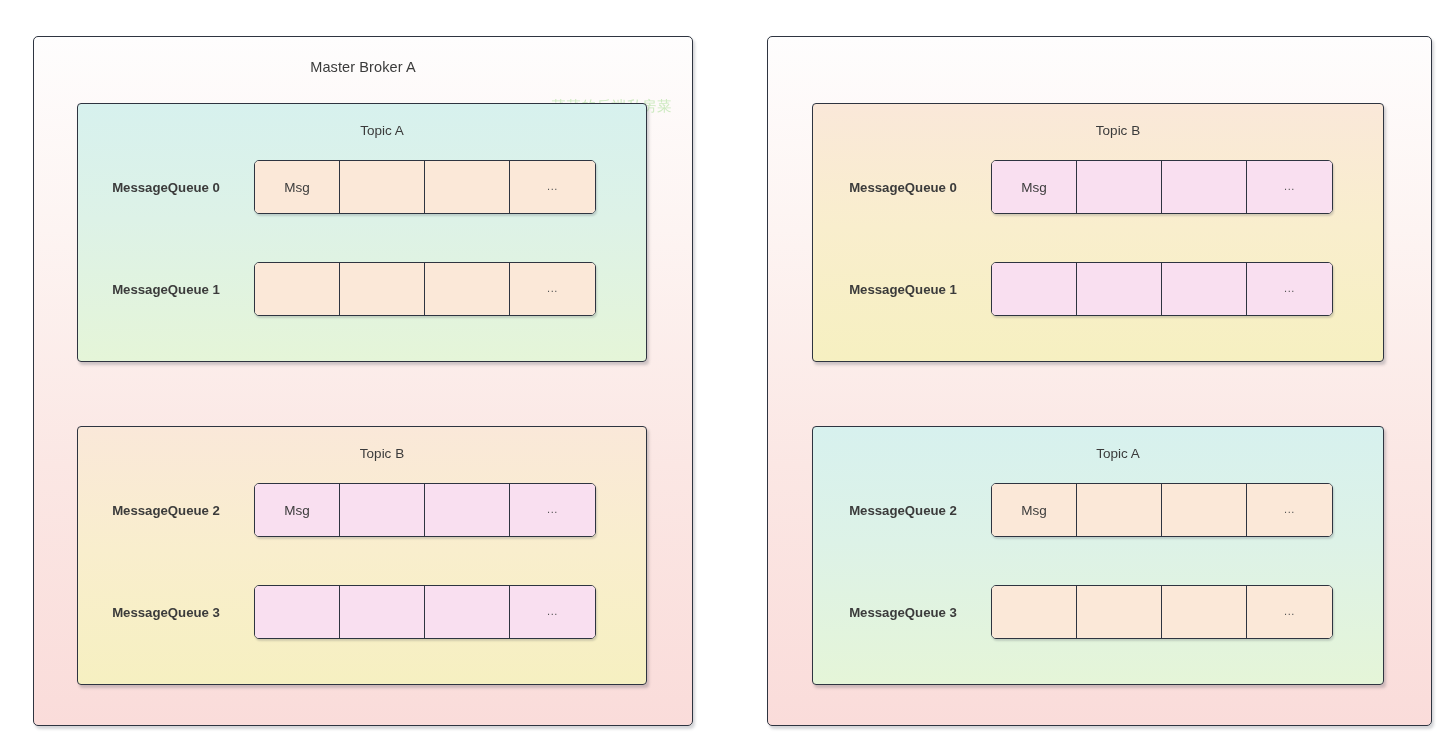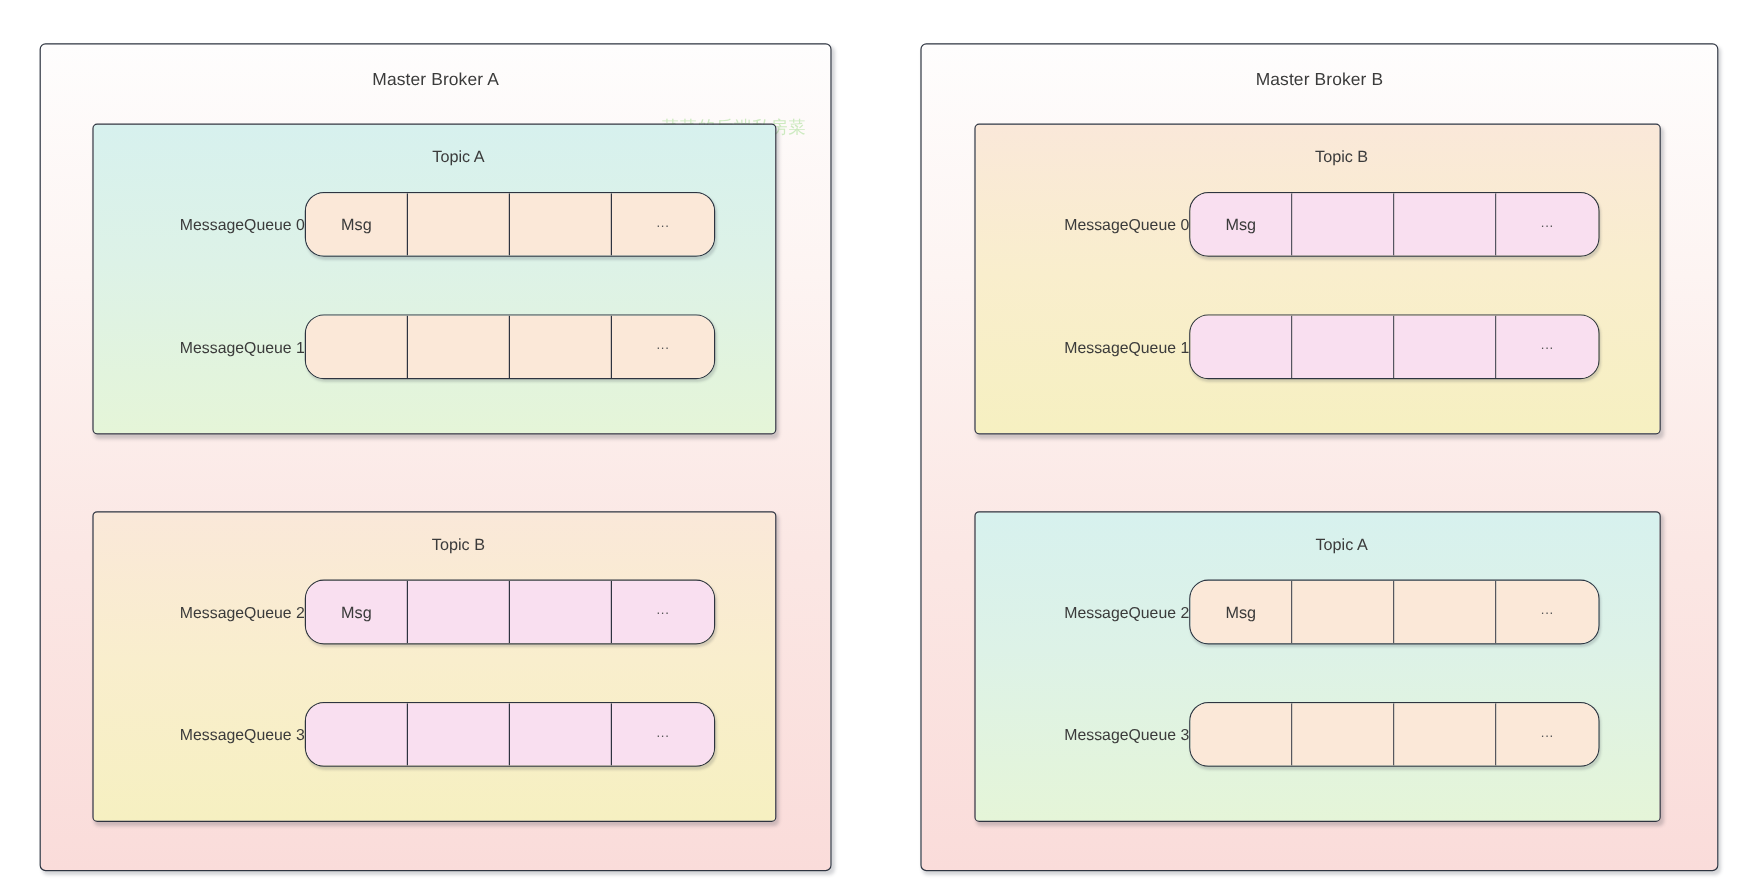--- a/index.html
+++ b/index.html
@@ -79,30 +79,31 @@
 
   
   .queue-row {
     position: absolute;
     display: flex;
     align-items: center;
     height: 54px;
   }
   .queue-label {
     width: 176px;
-    text-align: right;
+    text-align: center;
     font-size: 13.2px;
     color: #3b3b3b;
     white-space: nowrap;
+    font-weight: bold;
   }
   .cells {
     display: flex;
     box-sizing: border-box;
     border: 1.8px solid #2e3440;
-    border-radius: 16px;
+    border-radius: 5px;
     overflow: hidden;
     height: 54px;
     box-shadow: 1px 2px 2px rgba(40,45,60,0.18);
   }
   .cell {
     box-sizing: border-box;
     width: 85px;
     height: 100%;
     display: flex;
     align-items: center;
@@ -173,21 +174,20 @@
           <div class="cell pink"></div>
           <div class="cell pink"></div>
           <div class="cell pink"></div>
           <div class="cell pink ellipsis">...</div>
         </div>
       </div>
     </div>
   </div>
 
   <div class="broker" id="broker-b">
-    <div class="broker-title">Master Broker B</div>
 
     <div class="topic peach" style="left:44px; top:66px; width:572px; height:259px;">
       <div class="topic-title">Topic B</div>
 
       <div class="queue-row" style="left:2px; top:56px;">
         <div class="queue-label">MessageQueue 0</div>
         <div class="cells">
           <div class="cell pink">Msg</div>
           <div class="cell pink"></div>
           <div class="cell pink"></div>

